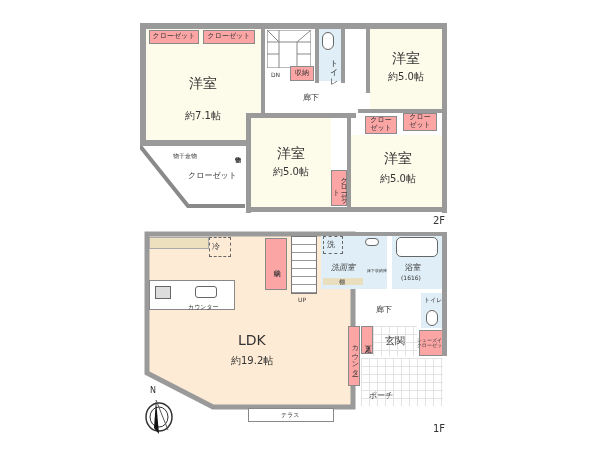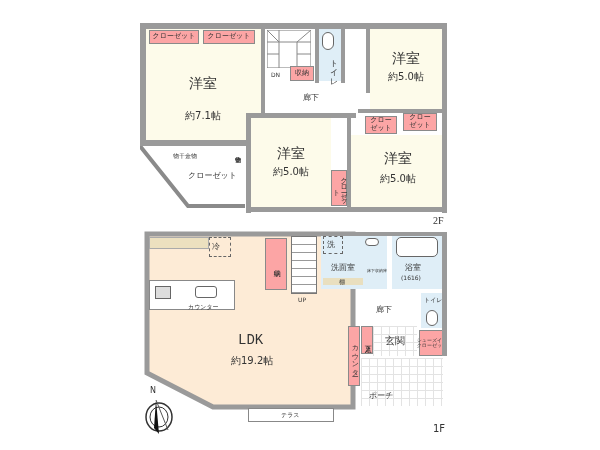--- a/index.html
+++ b/index.html
@@ -86,48 +86,48 @@
   <div class="wall" style="left:113px;top:187px;width:200px;height:5px;"></div>
   <div class="lbl big" style="left:133px;top:125px;width:50px;">洋室</div>
   <div class="lbl mid" style="left:128px;top:145px;width:60px;">約5.0帖</div>
   <div class="closet vtext" style="left:198px;top:150px;width:16px;height:36px;">クローゼット</div>
   <div class="wall" style="left:214px;top:98px;width:4px;height:90px;"></div>
 
   <div class="room cream" style="left:218px;top:115px;width:91px;height:72px;"></div>
   <div class="lbl big" style="left:240px;top:130px;width:50px;">洋室</div>
   <div class="lbl mid" style="left:235px;top:152px;width:60px;">約5.0帖</div>
 
-  <div class="lbl mid" style="left:300px;top:195px;font-family:Liberation Serif, serif;">2F</div>
+  <div class="lbl mid" style="left:300px;top:195px;">2F</div>
 </div>
 
 <div class="abs" style="left:133px;top:228px;width:320px;height:212px;">
 
   <svg class="abs" style="left:0;top:0;" width="225" height="185">
     <polygon points="14,6 220,6 220,179 80,179 14,145" fill="#fdebd6" stroke="#9a9a9a" stroke-width="5"></polygon>
   </svg>
 
   <div class="abs" style="left:16px;top:9px;width:60px;height:12px;background:#ece0bf;border:1px solid #aaa;"></div>
   <div class="abs" style="left:76px;top:9px;width:22px;height:20px;border:1px dashed #666;"></div>
   <div class="lbl sm" style="left:79px;top:13px;">冷</div>
   <div class="abs" style="left:16px;top:52px;width:86px;height:30px;background:#fff;border:1px solid #888;"></div>
   <div class="fix" style="left:22px;top:58px;width:16px;height:13px;background:#ddd;"></div>
   <div class="fix" style="left:62px;top:58px;width:22px;height:12px;border-radius:3px;"></div>
   <div class="lbl xs" style="left:55px;top:75px;">カウンター</div>
-  <div class="lbl big" style="left:105px;top:104px;font-family:Liberation Mono, monospace;">LDK</div>
+  <div class="lbl big" style="left:105px;top:104px;">LDK</div>
   <div class="lbl mid" style="left:98px;top:126px;">約19.2帖</div>
 
   <div class="closet vtext" style="left:132px;top:10px;width:22px;height:52px;">収納</div>
   <div class="abs" style="left:158px;top:8px;width:26px;height:58px;background:repeating-linear-gradient(#fff 0 7px,#999 7px 8px);border:1px solid #777;"></div>
   <div class="lbl xs" style="left:165px;top:68px;">UP</div>
 
   <div class="room blue" style="left:188px;top:6px;width:66px;height:55px;"></div>
   <div class="abs" style="left:190px;top:8px;width:20px;height:18px;border:1px dashed #666;"></div>
   <div class="lbl sm" style="left:194px;top:11px;">洗</div>
   <div class="fix" style="left:232px;top:10px;width:14px;height:8px;border-radius:5px;"></div>
-  <div class="lbl sm" style="left:198px;top:34px;">洗面室</div>
+  <div class="lbl sm" style="left:198px;top:34px;font-style:italic;">洗面室</div>
   <div class="abs" style="left:190px;top:50px;width:40px;height:7px;background:#e9dfbf;"></div>
   <div class="lbl xs" style="left:206px;top:50px;">棚</div>
   <div class="lbl xs" style="left:234px;top:40px;font-size:4px;">床下収納庫</div>
 
   <div class="room blue" style="left:259px;top:6px;width:50px;height:55px;"></div>
   <div class="fix" style="left:263px;top:9px;width:42px;height:20px;border-radius:5px;"></div>
   <div class="lbl sm" style="left:272px;top:34px;">浴室</div>
   <div class="lbl xs" style="left:268px;top:46px;">(1616)</div>
 
   <div class="room white" style="left:228px;top:65px;width:58px;height:32px;"></div>

